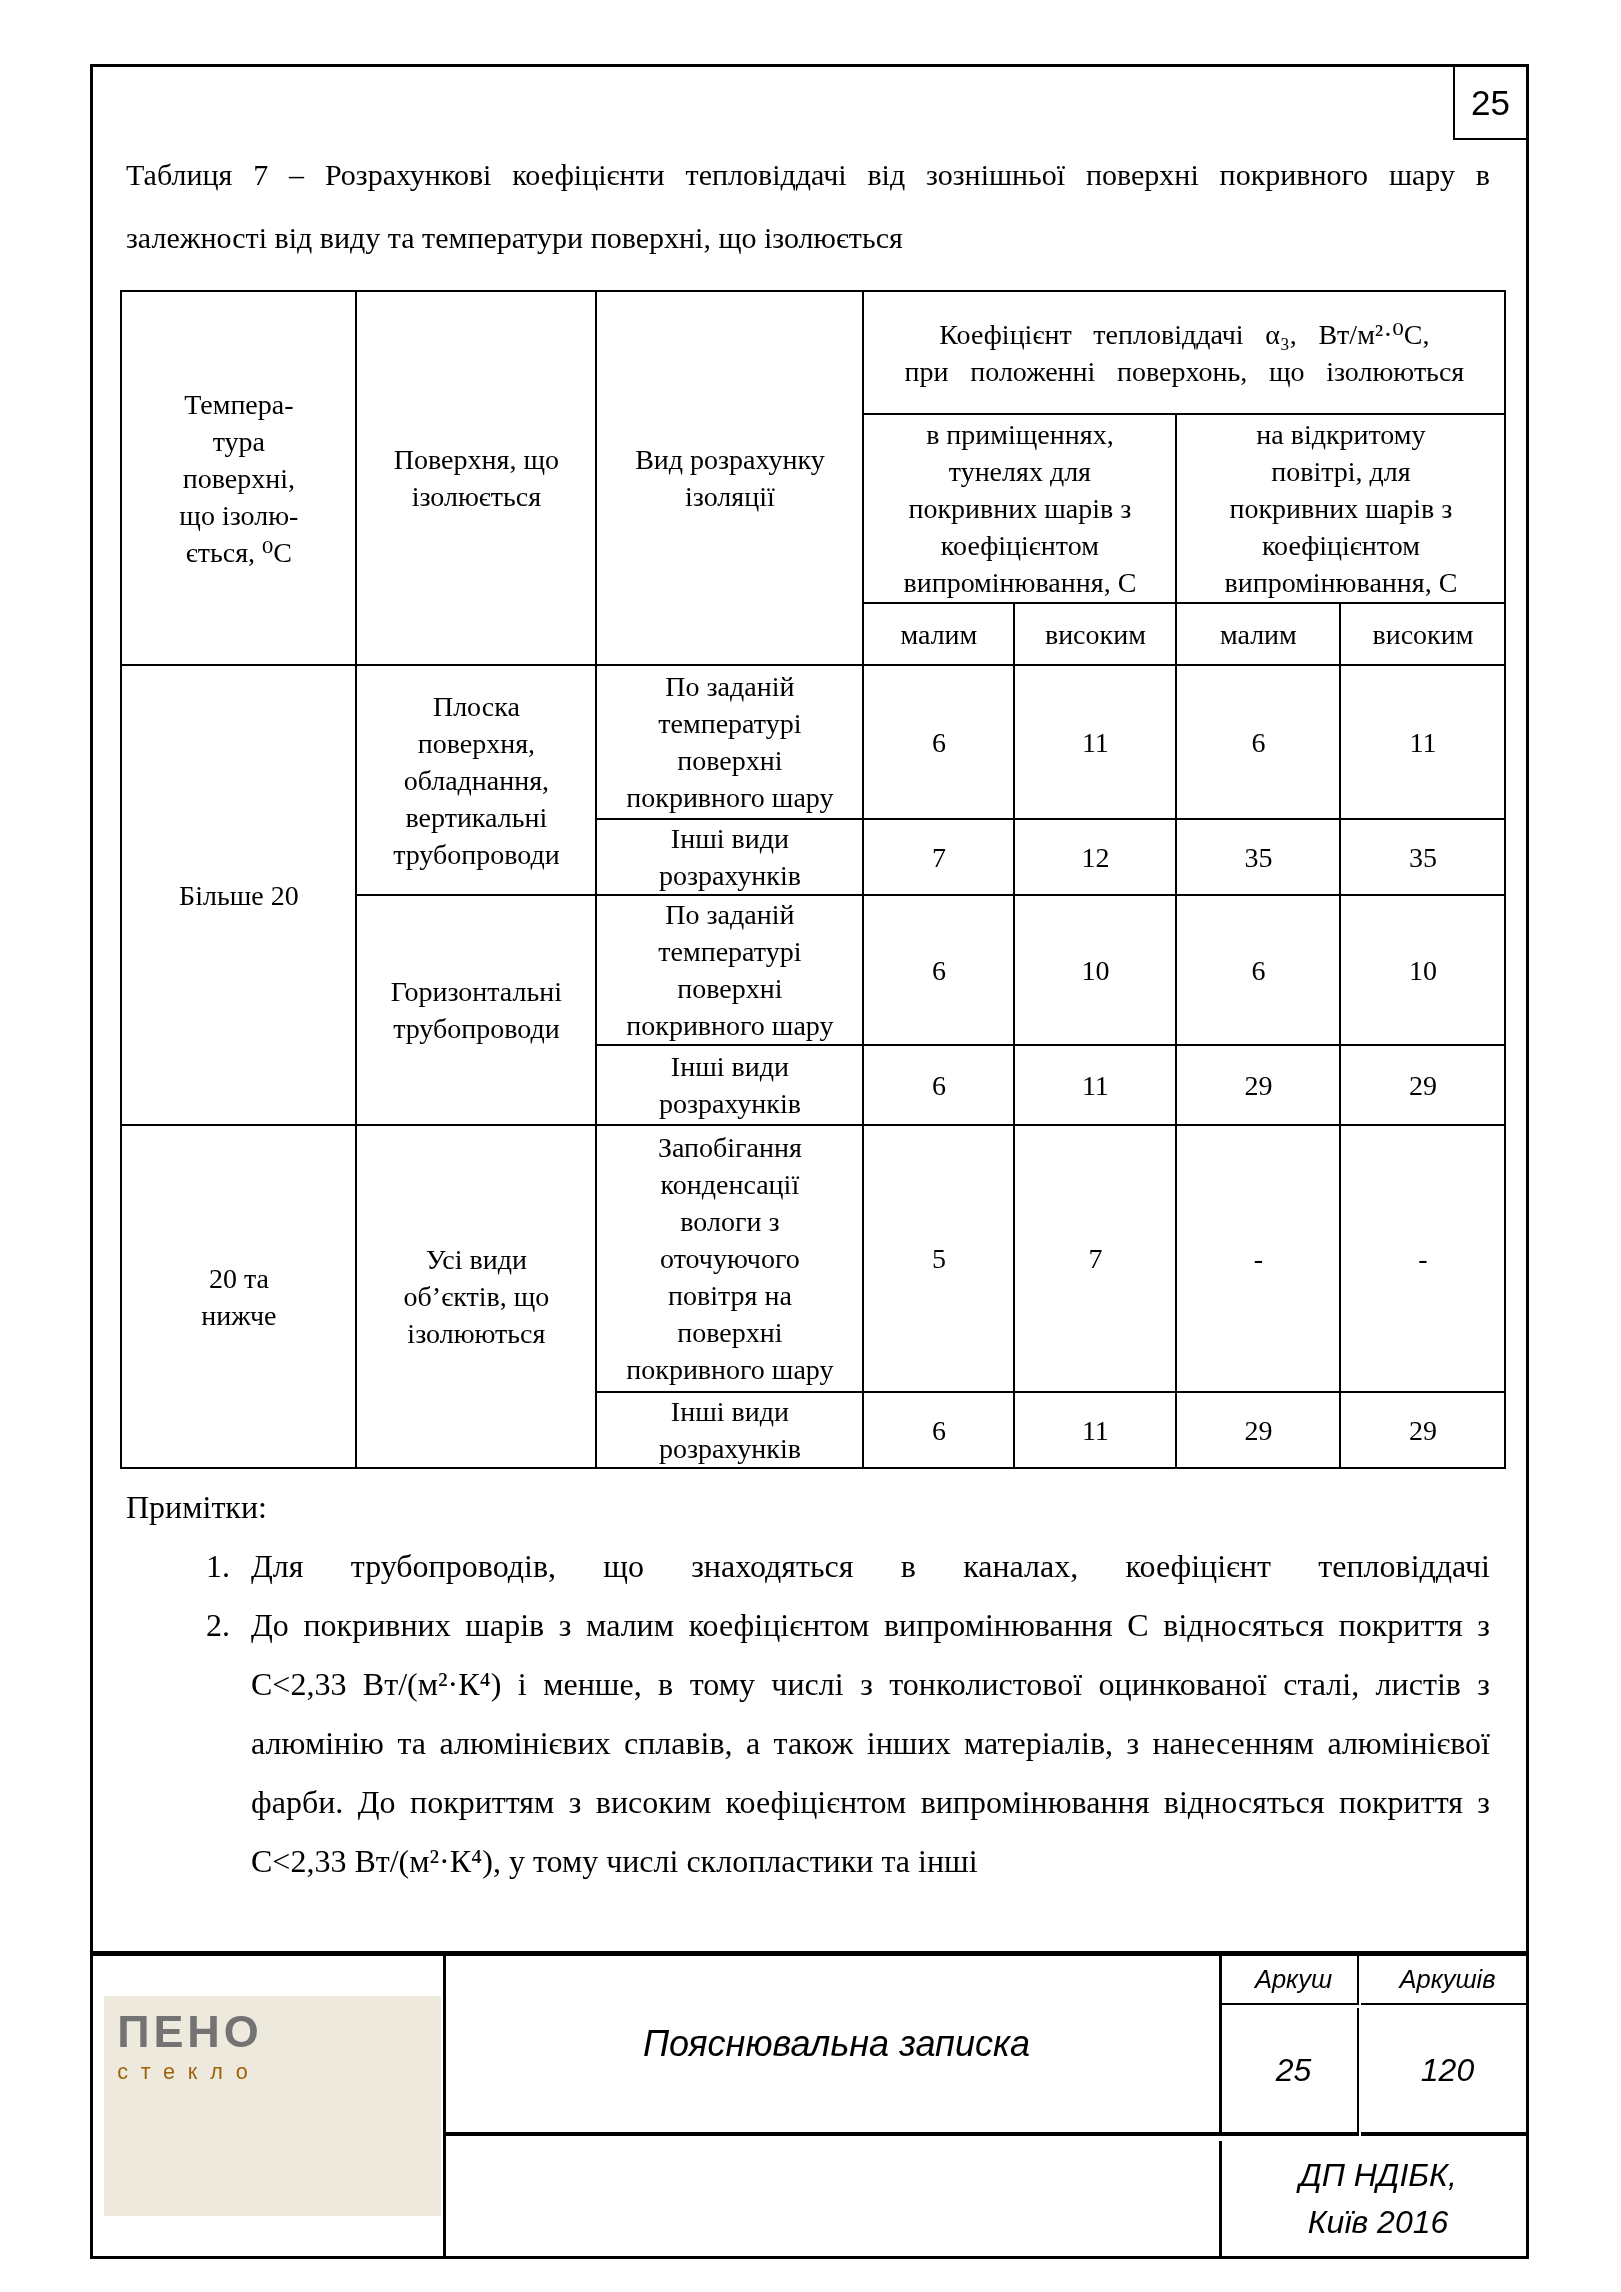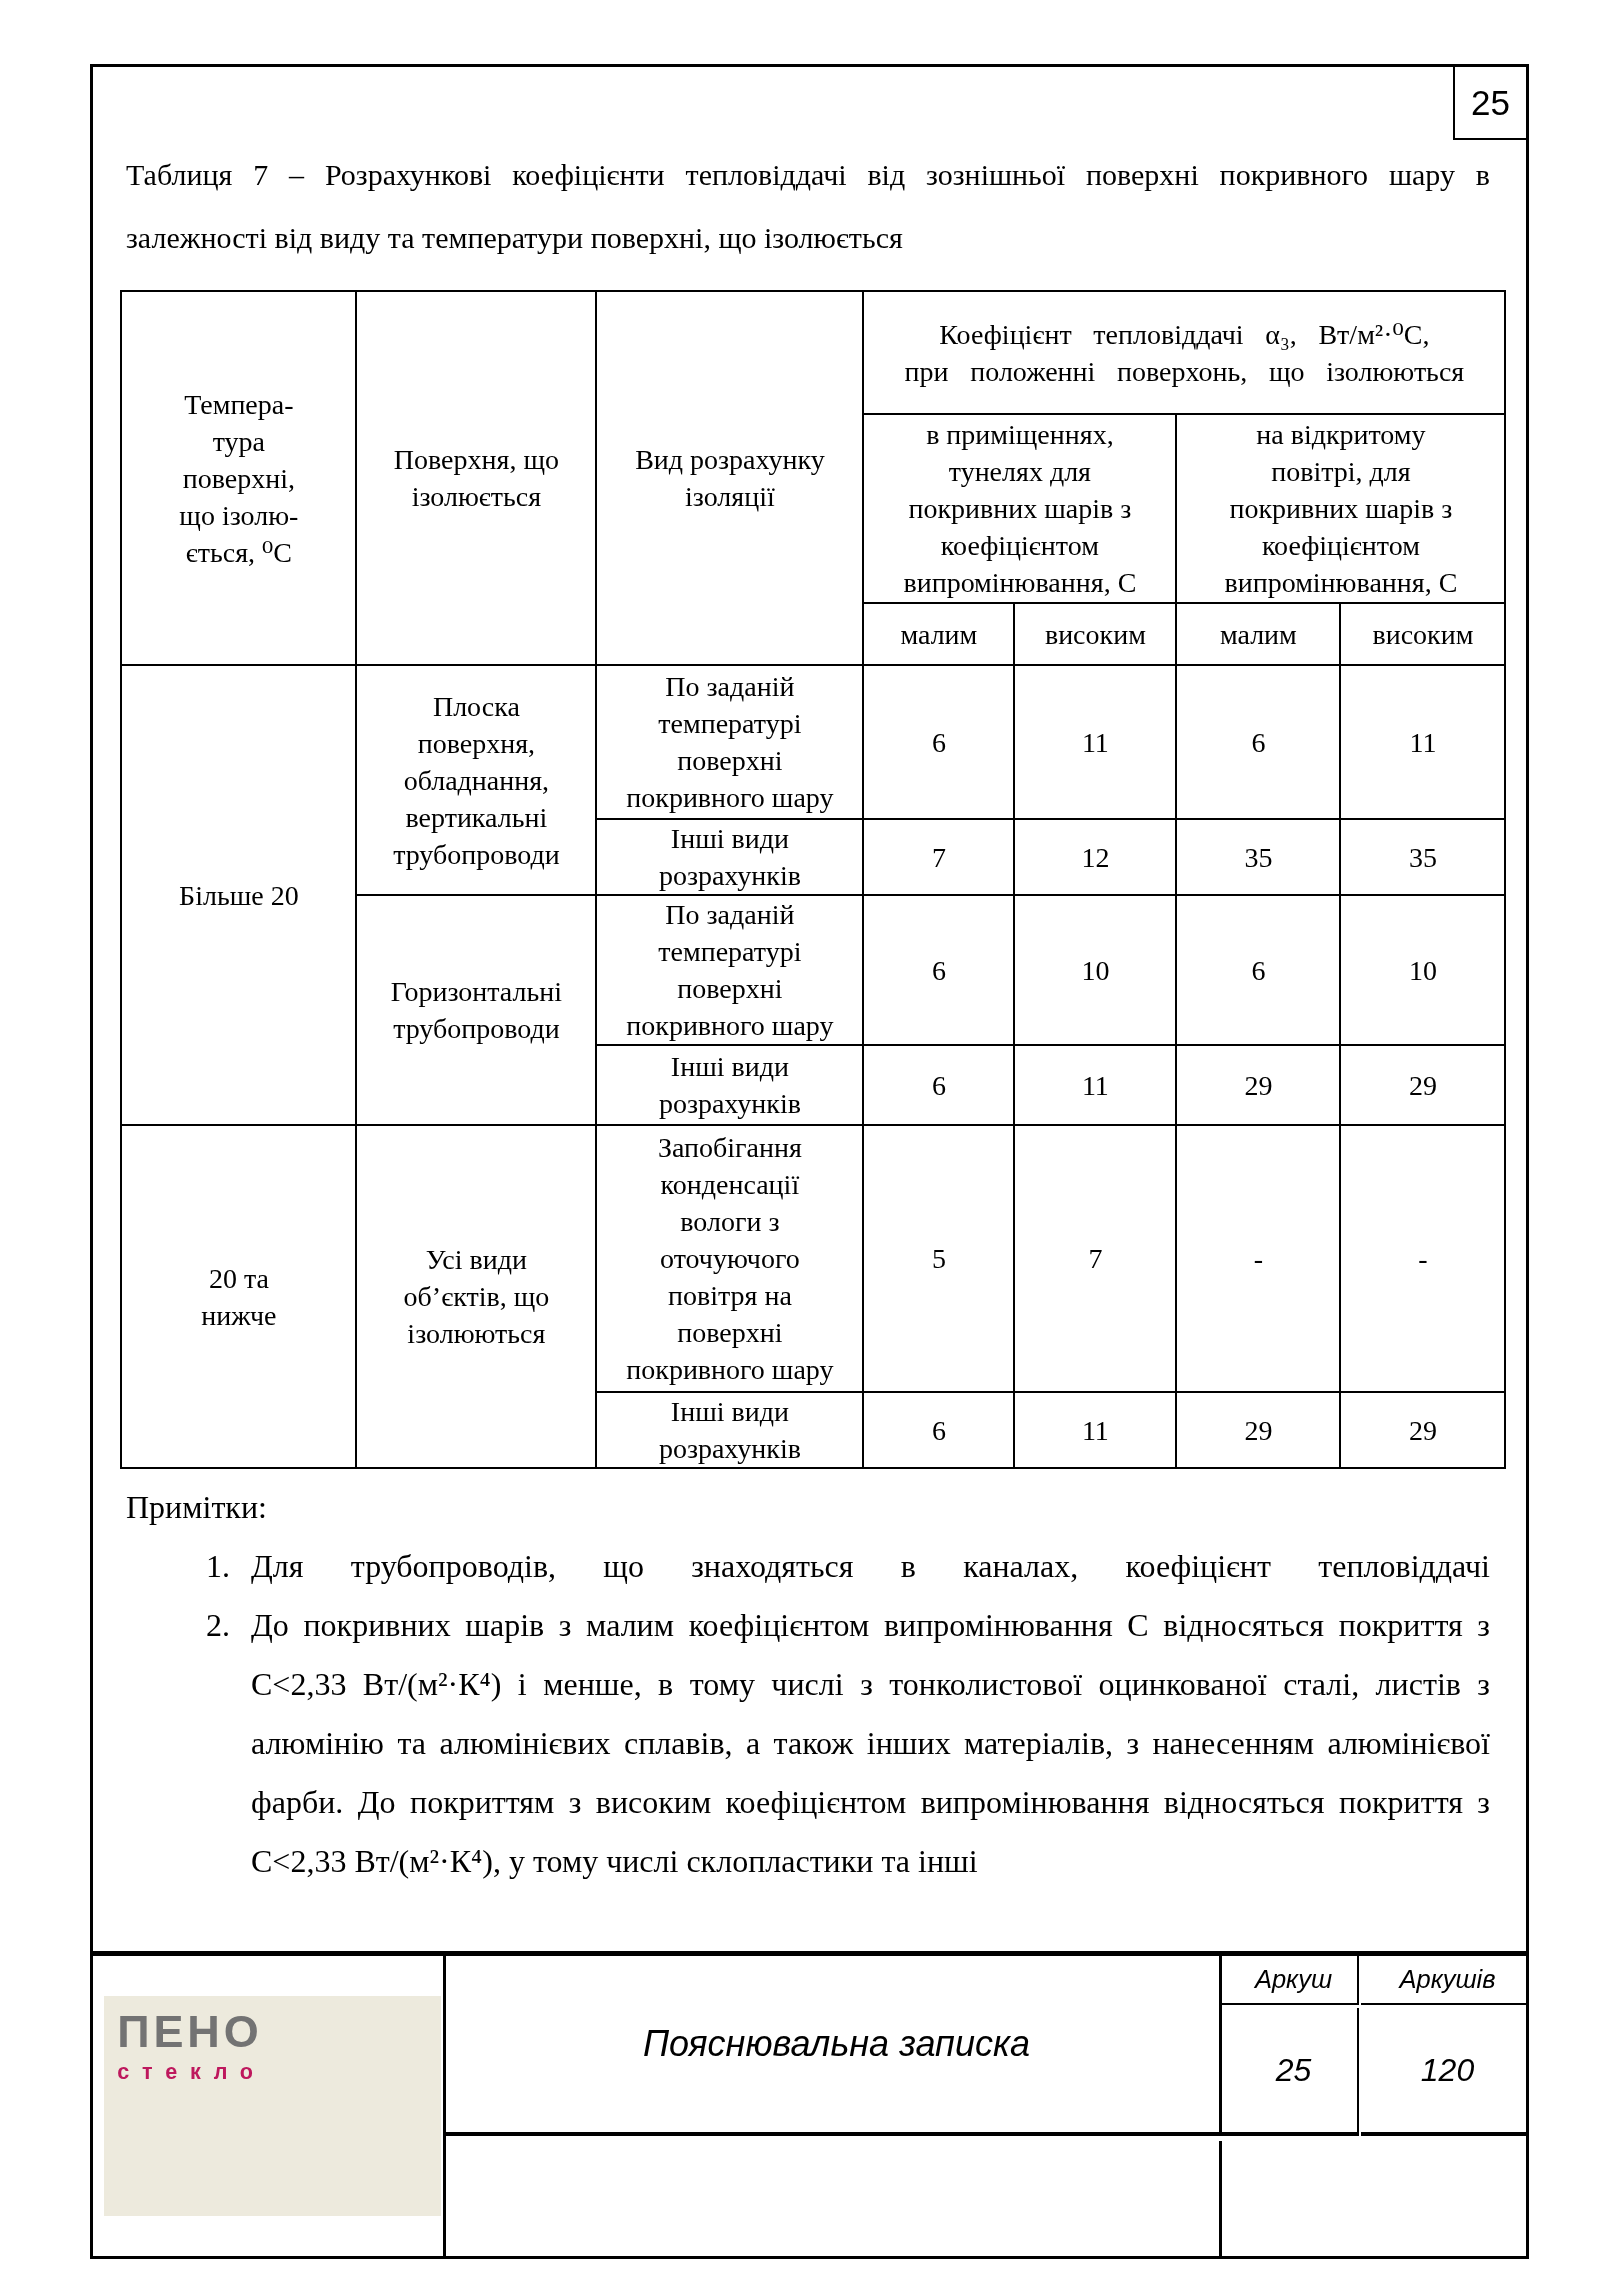--- a/index.html
+++ b/index.html
@@ -40,21 +40,21 @@
   .logo-card{width:337px;height:220px;background:#edeadd;padding:9.8px 13.7px;box-sizing:border-box;font-style:normal;}
   .logo-row1{display:flex;align-items:flex-start;height:110px;}
   .logo-p{width:71px;height:94px;border:8.8px solid #ab8c58;border-bottom:none;box-sizing:border-box;background:transparent;}
   .logo-c{position:relative;width:94px;height:94px;margin-left:-7.8px;flex:0 0 auto;}
   .logo-c .ring{width:94px;height:94px;border:8.8px solid #ab8c58;border-radius:50%;box-sizing:border-box;}
   .logo-c .notch{position:absolute;right:-4.9px;top:50%;transform:translateY(-50%);width:23.5px;height:37px;background:#edeadd;}
   .logo-c .dot{position:absolute;right:3.9px;top:50%;transform:translateY(-50%);width:27.4px;height:27.4px;background:#17543a;border-radius:50%;}
   .logo-npp{flex:1;margin-top:43px;margin-left:3.9px;min-width:0;}
   .logo-npp span{display:block;font-weight:bold;font-size:18.6px;letter-spacing:2px;color:#1d5c40;border-bottom:2px solid #9ab0a0;padding-bottom:7.8px;white-space:nowrap;}
   .logo-peno{font-weight:bold;font-size:45px;letter-spacing:3.9px;color:#737373;line-height:51px;}
-  .logo-steklo{font-weight:bold;font-size:21.6px;letter-spacing:12.7px;color:#be185d;line-height:29px;}
+  .logo-steklo{font-weight:normal;font-size:21.6px;letter-spacing:12.7px;color:#a16207;line-height:29px;}
 </style>
 </head>
 <body>
 
 <div class="frame">
 
   <div class="pagenum-box">
     <span>25</span>
   </div>
 
@@ -194,16 +194,20 @@
         <div class="logo-peno">ПЕНО</div>
         <div class="logo-steklo">стекло</div>
       </div>
     </div>
     <div class="f-cell f-title">Пояснювальна записка</div>
     <div class="f-cell f-sheet-head">Аркуш</div>
     <div class="f-cell f-sheets-head">Аркушів</div>
     <div class="f-cell f-sheet-val">25</div>
     <div class="f-cell f-sheets-val">120</div>
     <div class="f-cell f-mid-bottom"></div>
+    <div class="f-cell f-org">
+      <div>ДП НДІБК,</div>
+      <div>Київ 2016</div>
+    </div>
   </div>
 
 </div>
 
 
 </body></html>

